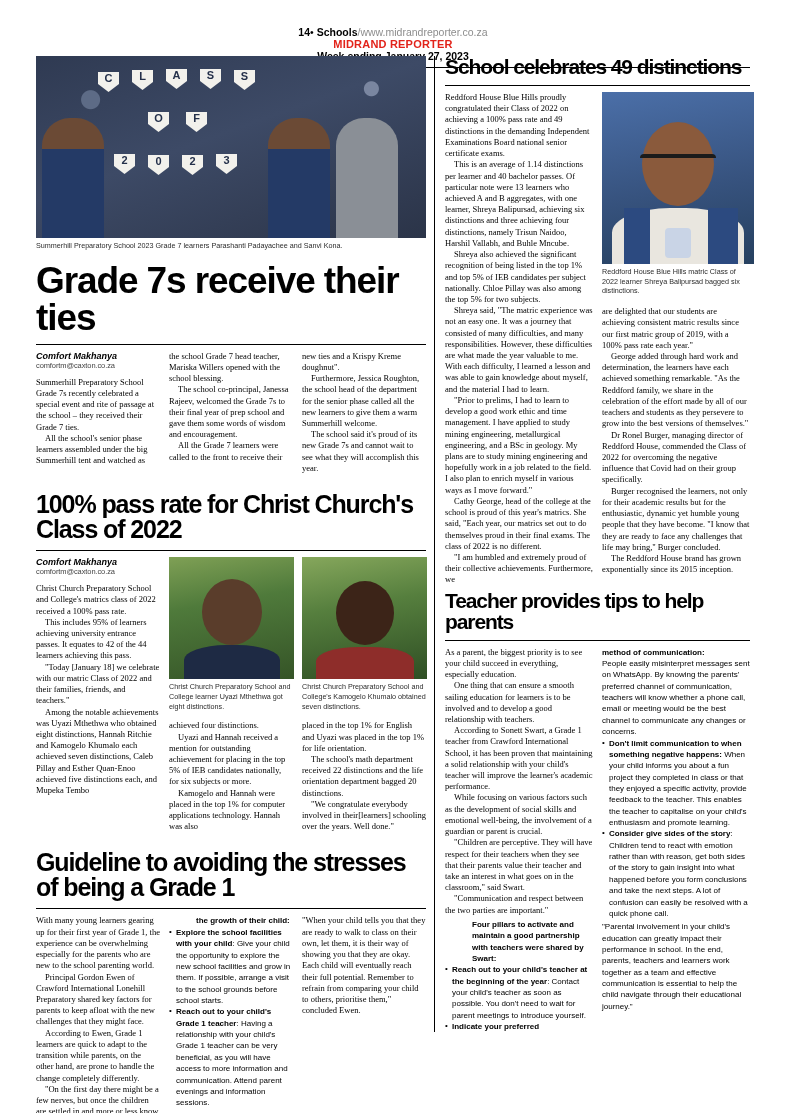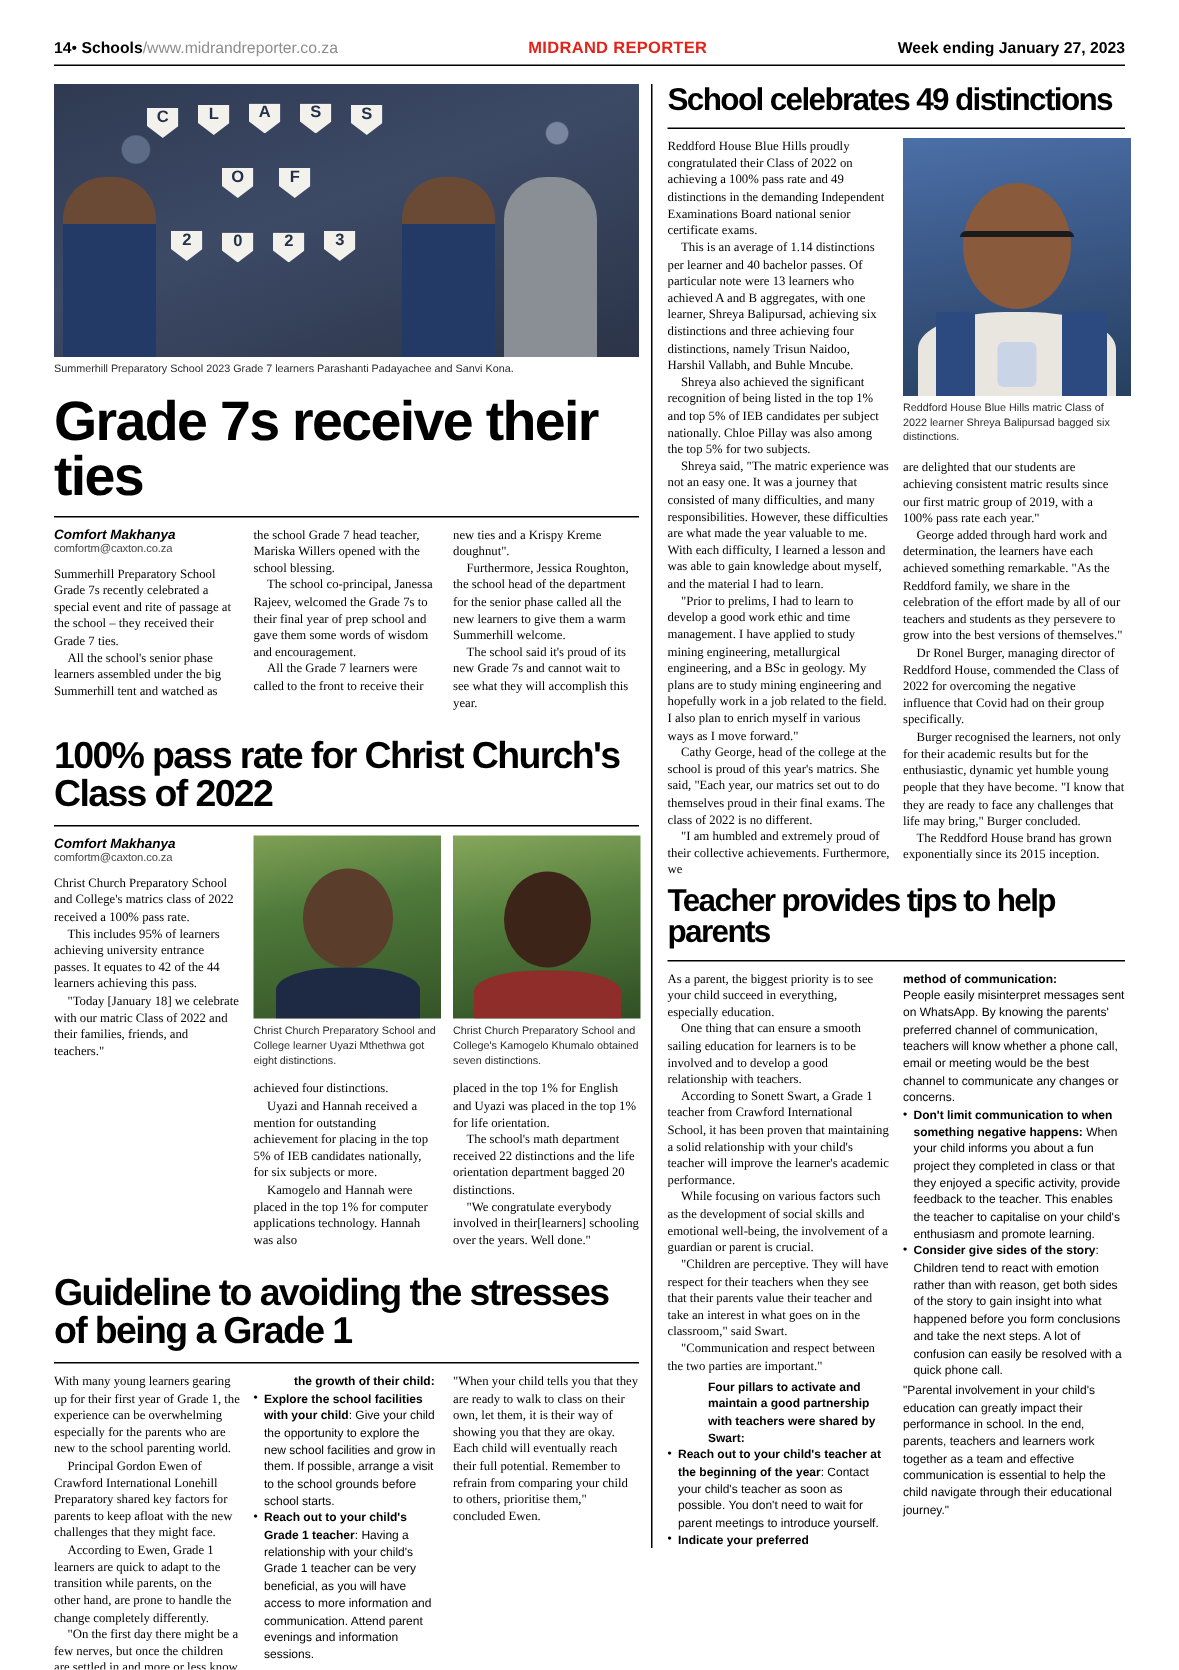--- a/index.html
+++ b/index.html
@@ -8,24 +8,25 @@
     width: 786px; height: 1113px;
     background: #ffffff;
     font-family: "Liberation Serif", serif;
     color: #000;
     overflow: hidden;
   }
   .page { position: relative; width: 786px; height: 1113px; padding: 0 36px; }
 
   
   .masthead {
-    display: flex; align-items: flex-start; justify-content: space-between;
+    display: flex; align-items: center; justify-content: space-between;
     padding-top: 26px; padding-bottom: 5px;
     border-bottom: 1.5px solid #000;
     font-family: "Liberation Sans", sans-serif;
+    flex-direction: column;
   }
   .mh-left { font-size: 10.5px; }
   .mh-left .pg { font-weight: bold; }
   .mh-left .sect { font-weight: bold; }
   .mh-left .url { color: #8d8d8d; font-weight: normal; }
   .mh-center { font-size: 11px; font-weight: bold; color: #e2231a; letter-spacing: .2px; }
   .mh-right { font-size: 10.5px; font-weight: bold; }
 
   
   .cols { display: flex; gap: 9px; }
@@ -159,20 +160,21 @@
     <hr class="rule">
 
     <div class="cols">
       <div class="col">
         <div class="byline">Comfort Makhanya</div>
         <div class="byemail" style="margin-bottom:7px;">comfortm@caxton.co.za</div>
         <div class="bt">
           <p class="noind">Christ Church Preparatory School and College's matrics class of 2022 received a 100% pass rate.</p>
           <p>This includes 95% of learners achieving university entrance passes. It equates to 42 of the 44 learners achieving this pass.</p>
           <p>"Today [January 18] we celebrate with our matric Class of 2022 and their families, friends, and teachers."</p>
+          <p>Among the notable achievements was Uyazi Mthethwa who obtained eight distinctions, Hannah Ritchie and Kamogelo Khumalo each achieved seven distinctions, Caleb Pillay and Esther Quan-Enoo achieved five distinctions each, and Mupeka Tembo</p>
         </div>
       </div>
       <div class="col">
         <div class="photo ph-portrait-a" style="width:125px;height:122px;">
           <div class="face" style="width:60px;height:66px;top:22px;"></div>
           <div class="torso" style="width:96px;height:34px;"></div>
         </div>
         <div class="cap" style="margin-bottom:9px;">Christ Church Preparatory School and College learner Uyazi Mthethwa got eight distinctions.</div>
         <div class="bt">
           <p class="noind">achieved four distinctions.</p>

